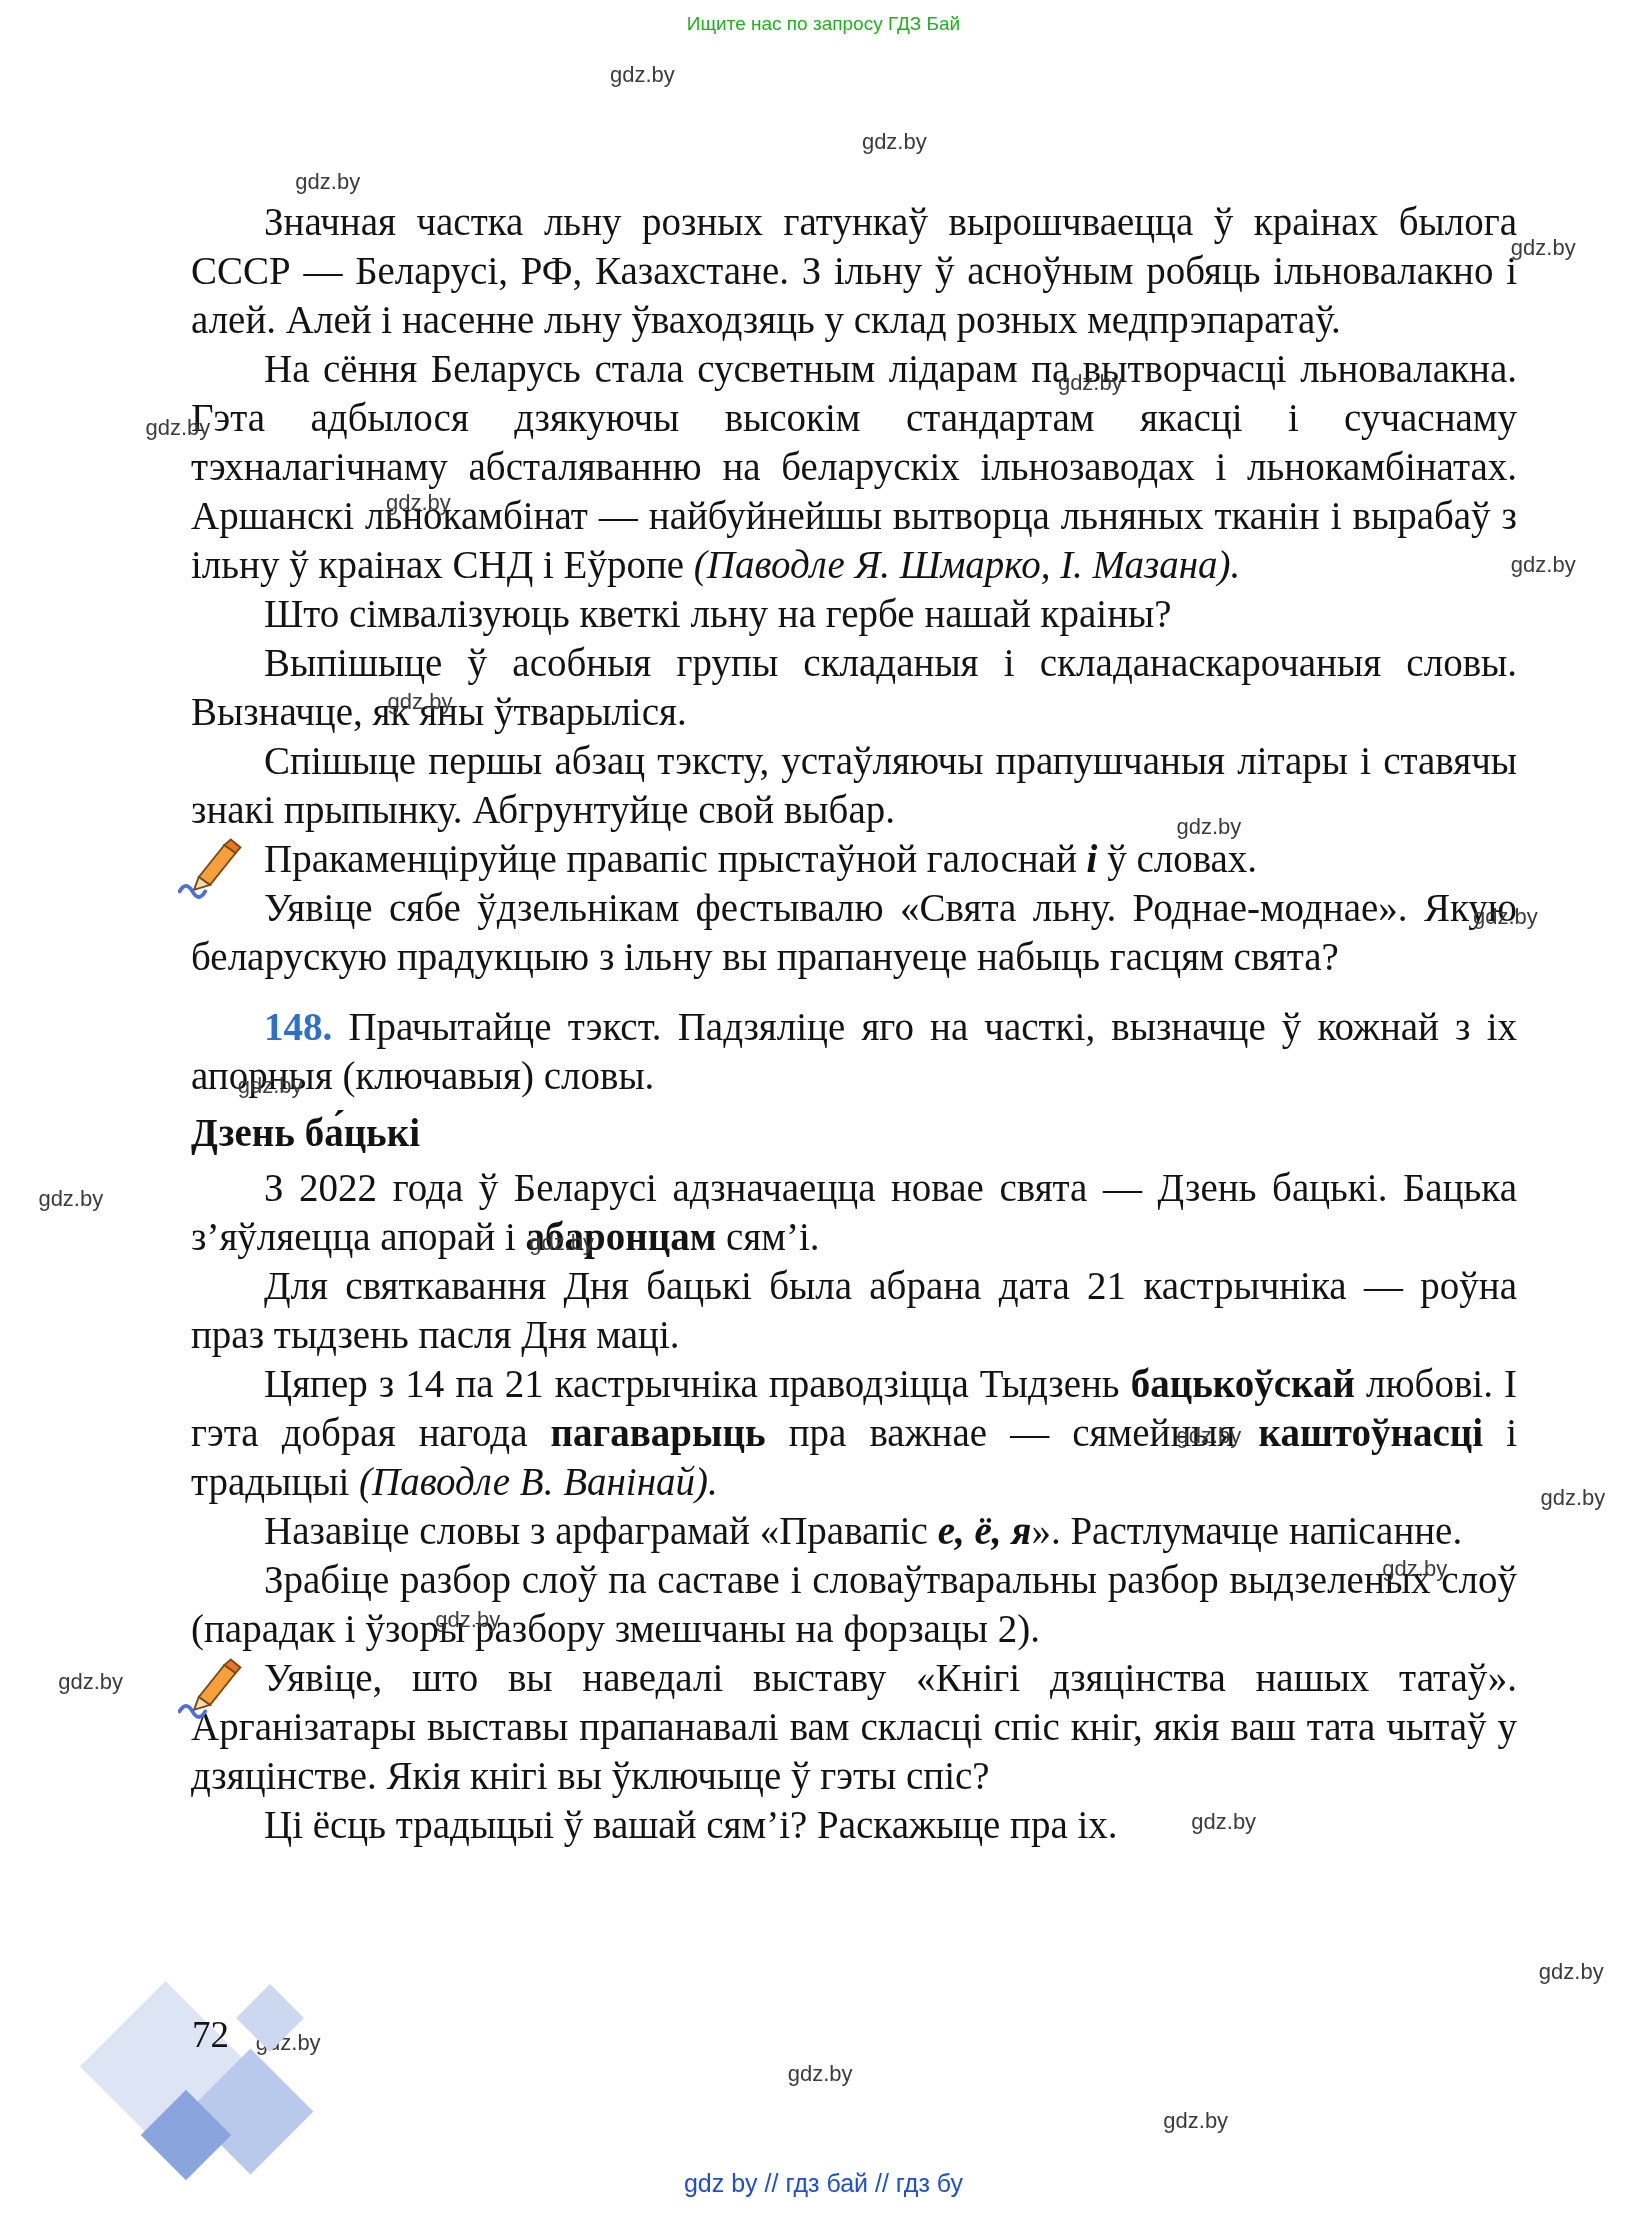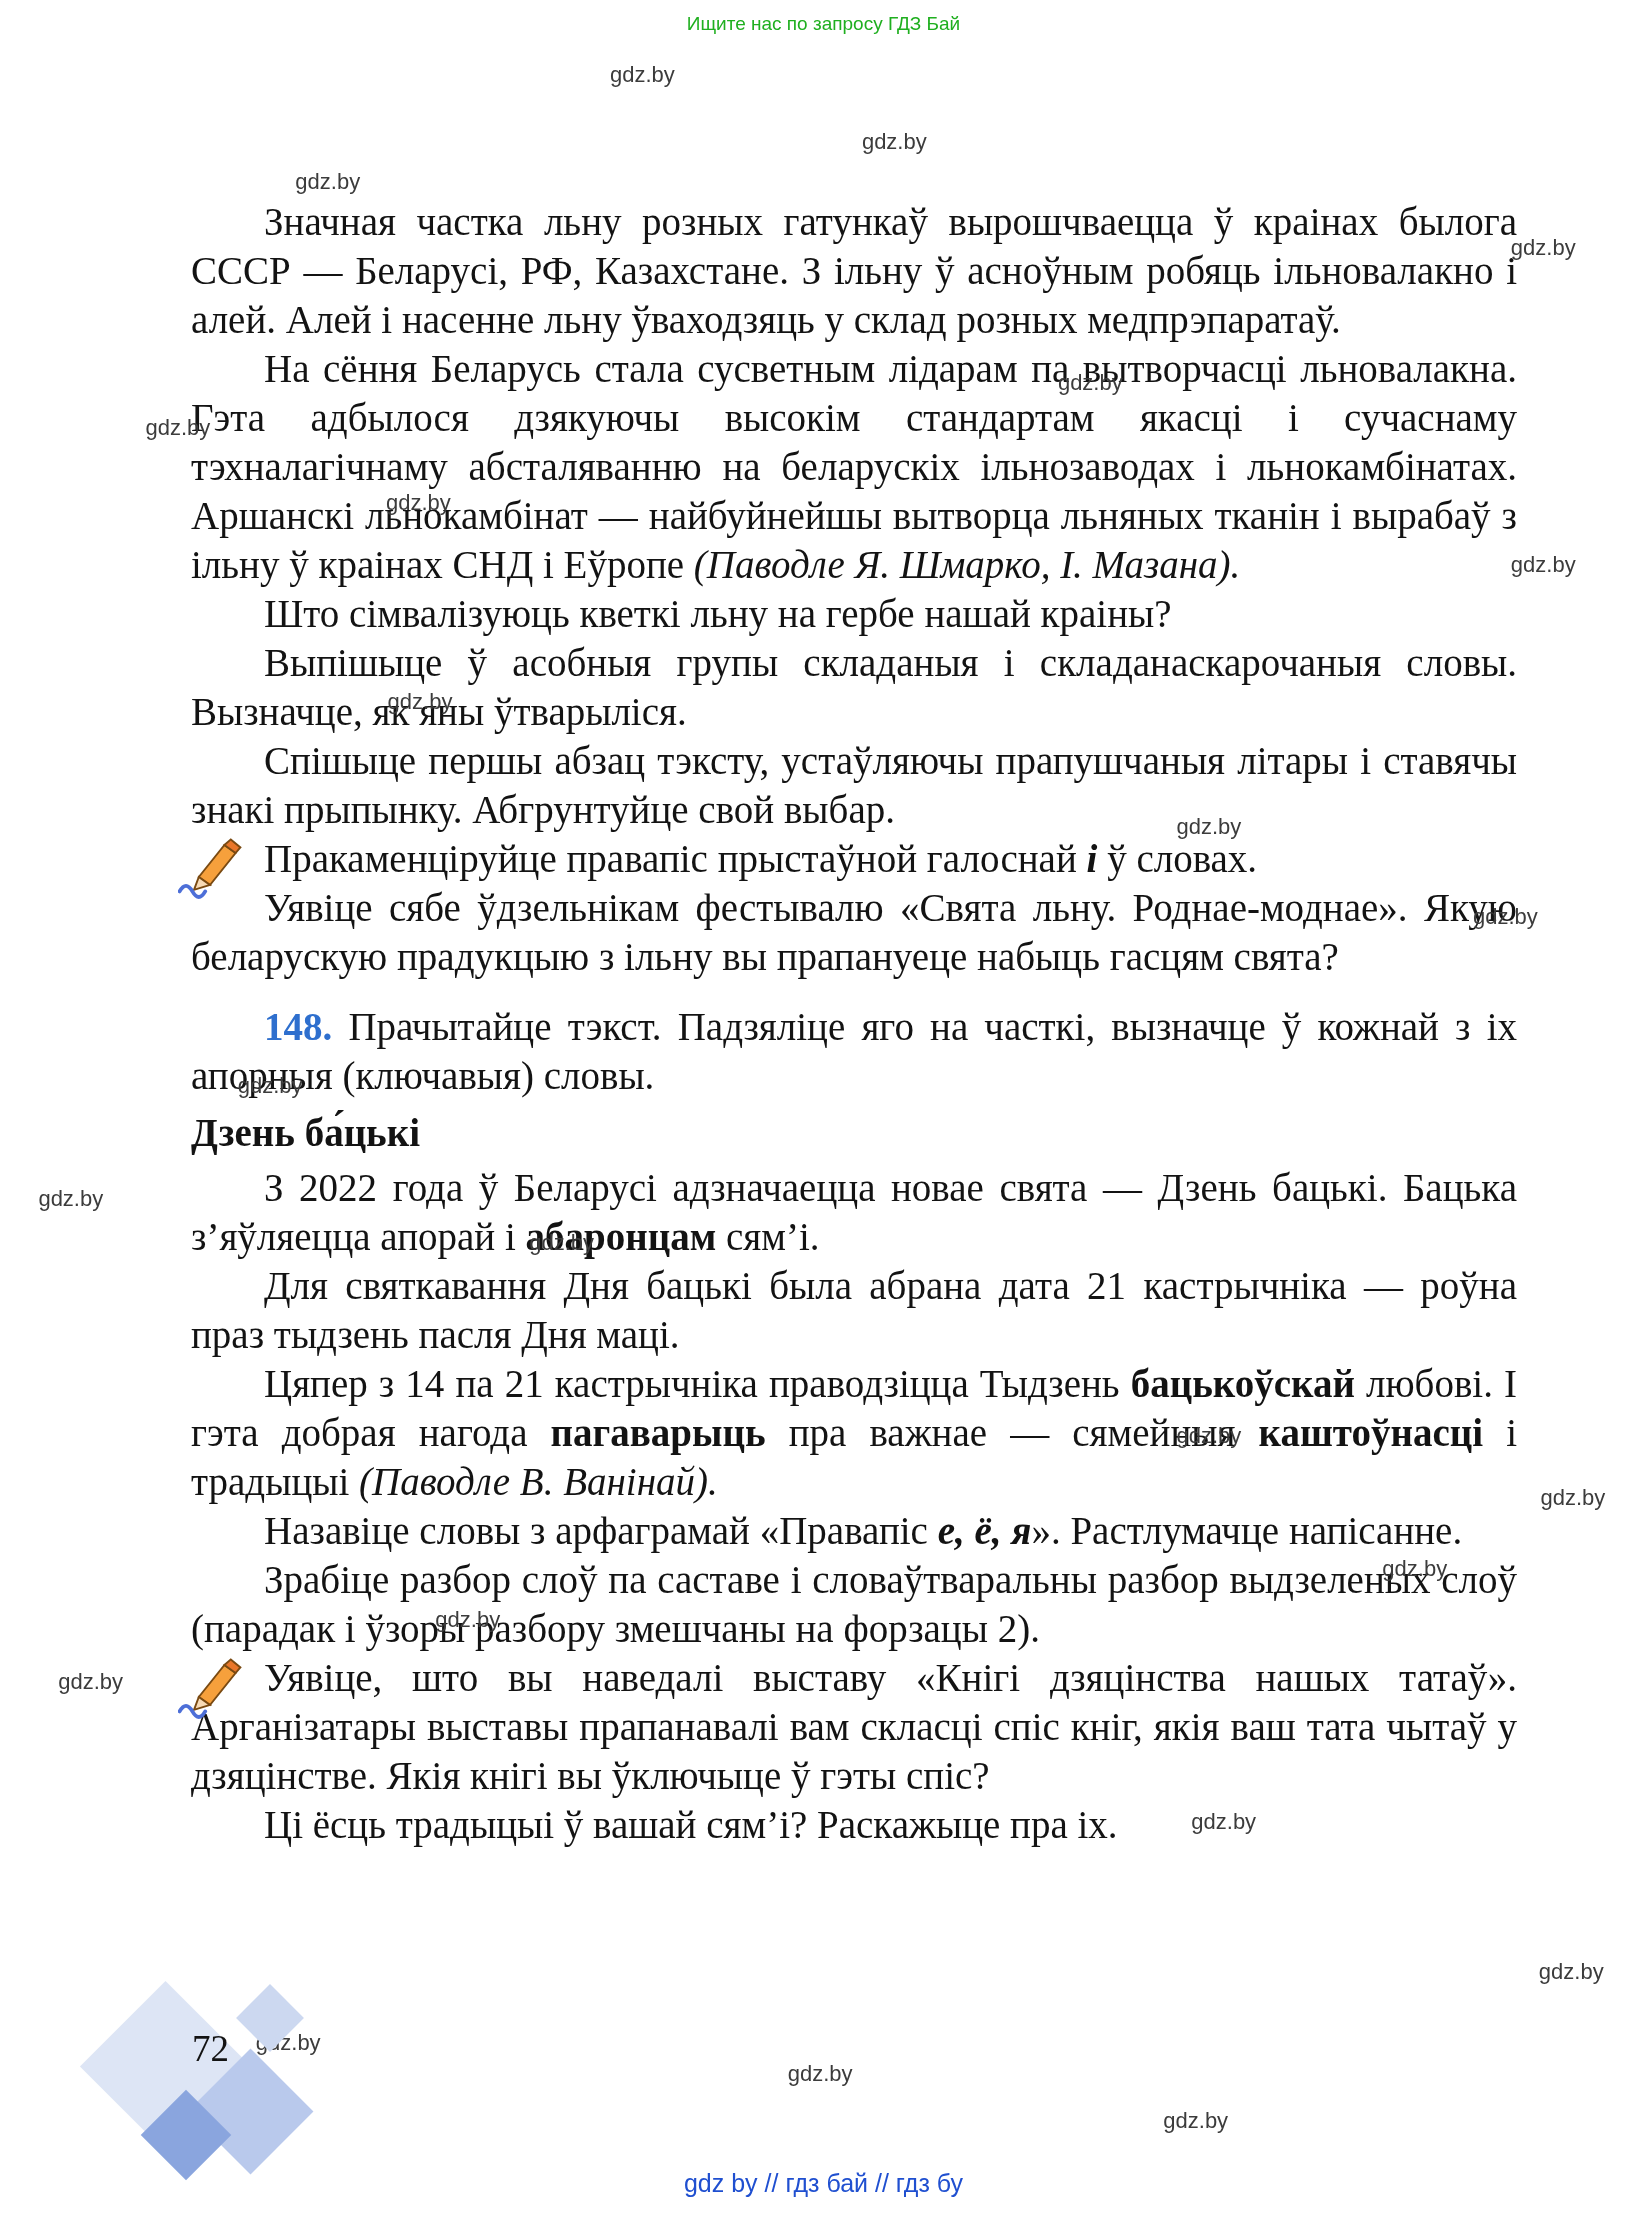--- a/index.html
+++ b/index.html
@@ -30,21 +30,21 @@
     position:absolute; left:-13px; top:3.2px; width:64px; height:64px;
     display:inline-block; text-indent:0;
   }
   #watermarks { position:absolute; inset:0; pointer-events:none; }
   .wm {
     position:absolute; transform:translate(-50%,-50%);
     font-family:"Liberation Sans", sans-serif; font-size:22px; color:#3c3c3c;
     white-space:nowrap;
   }
   .pagenum {
-    position:absolute; left:192px; top:2013px; font-size:37px; color:#131313;margin-top:14px;
+    position:absolute; left:192px; top:2013px; font-size:37px; color:#131313;
   }
   .footer-links {
     position:absolute; bottom:17.7px; left:0; width:100%; text-align:center;
     font-family:"Liberation Sans", sans-serif; font-size:25px;
   }
   .flink { color:var(--link-blue,#1f4fd0); text-decoration:none; cursor:pointer; }
   .sep { color:var(--link-blue,#1f4fd0); }
   .diamonds { position:absolute; left:73px; top:1958px; width:290px; height:258px; }
   .dm { position:absolute; transform:rotate(45deg); }
   .dm1 { left:32px;  top:48px;  width:121px; height:121px; background:#dde5f5; }

